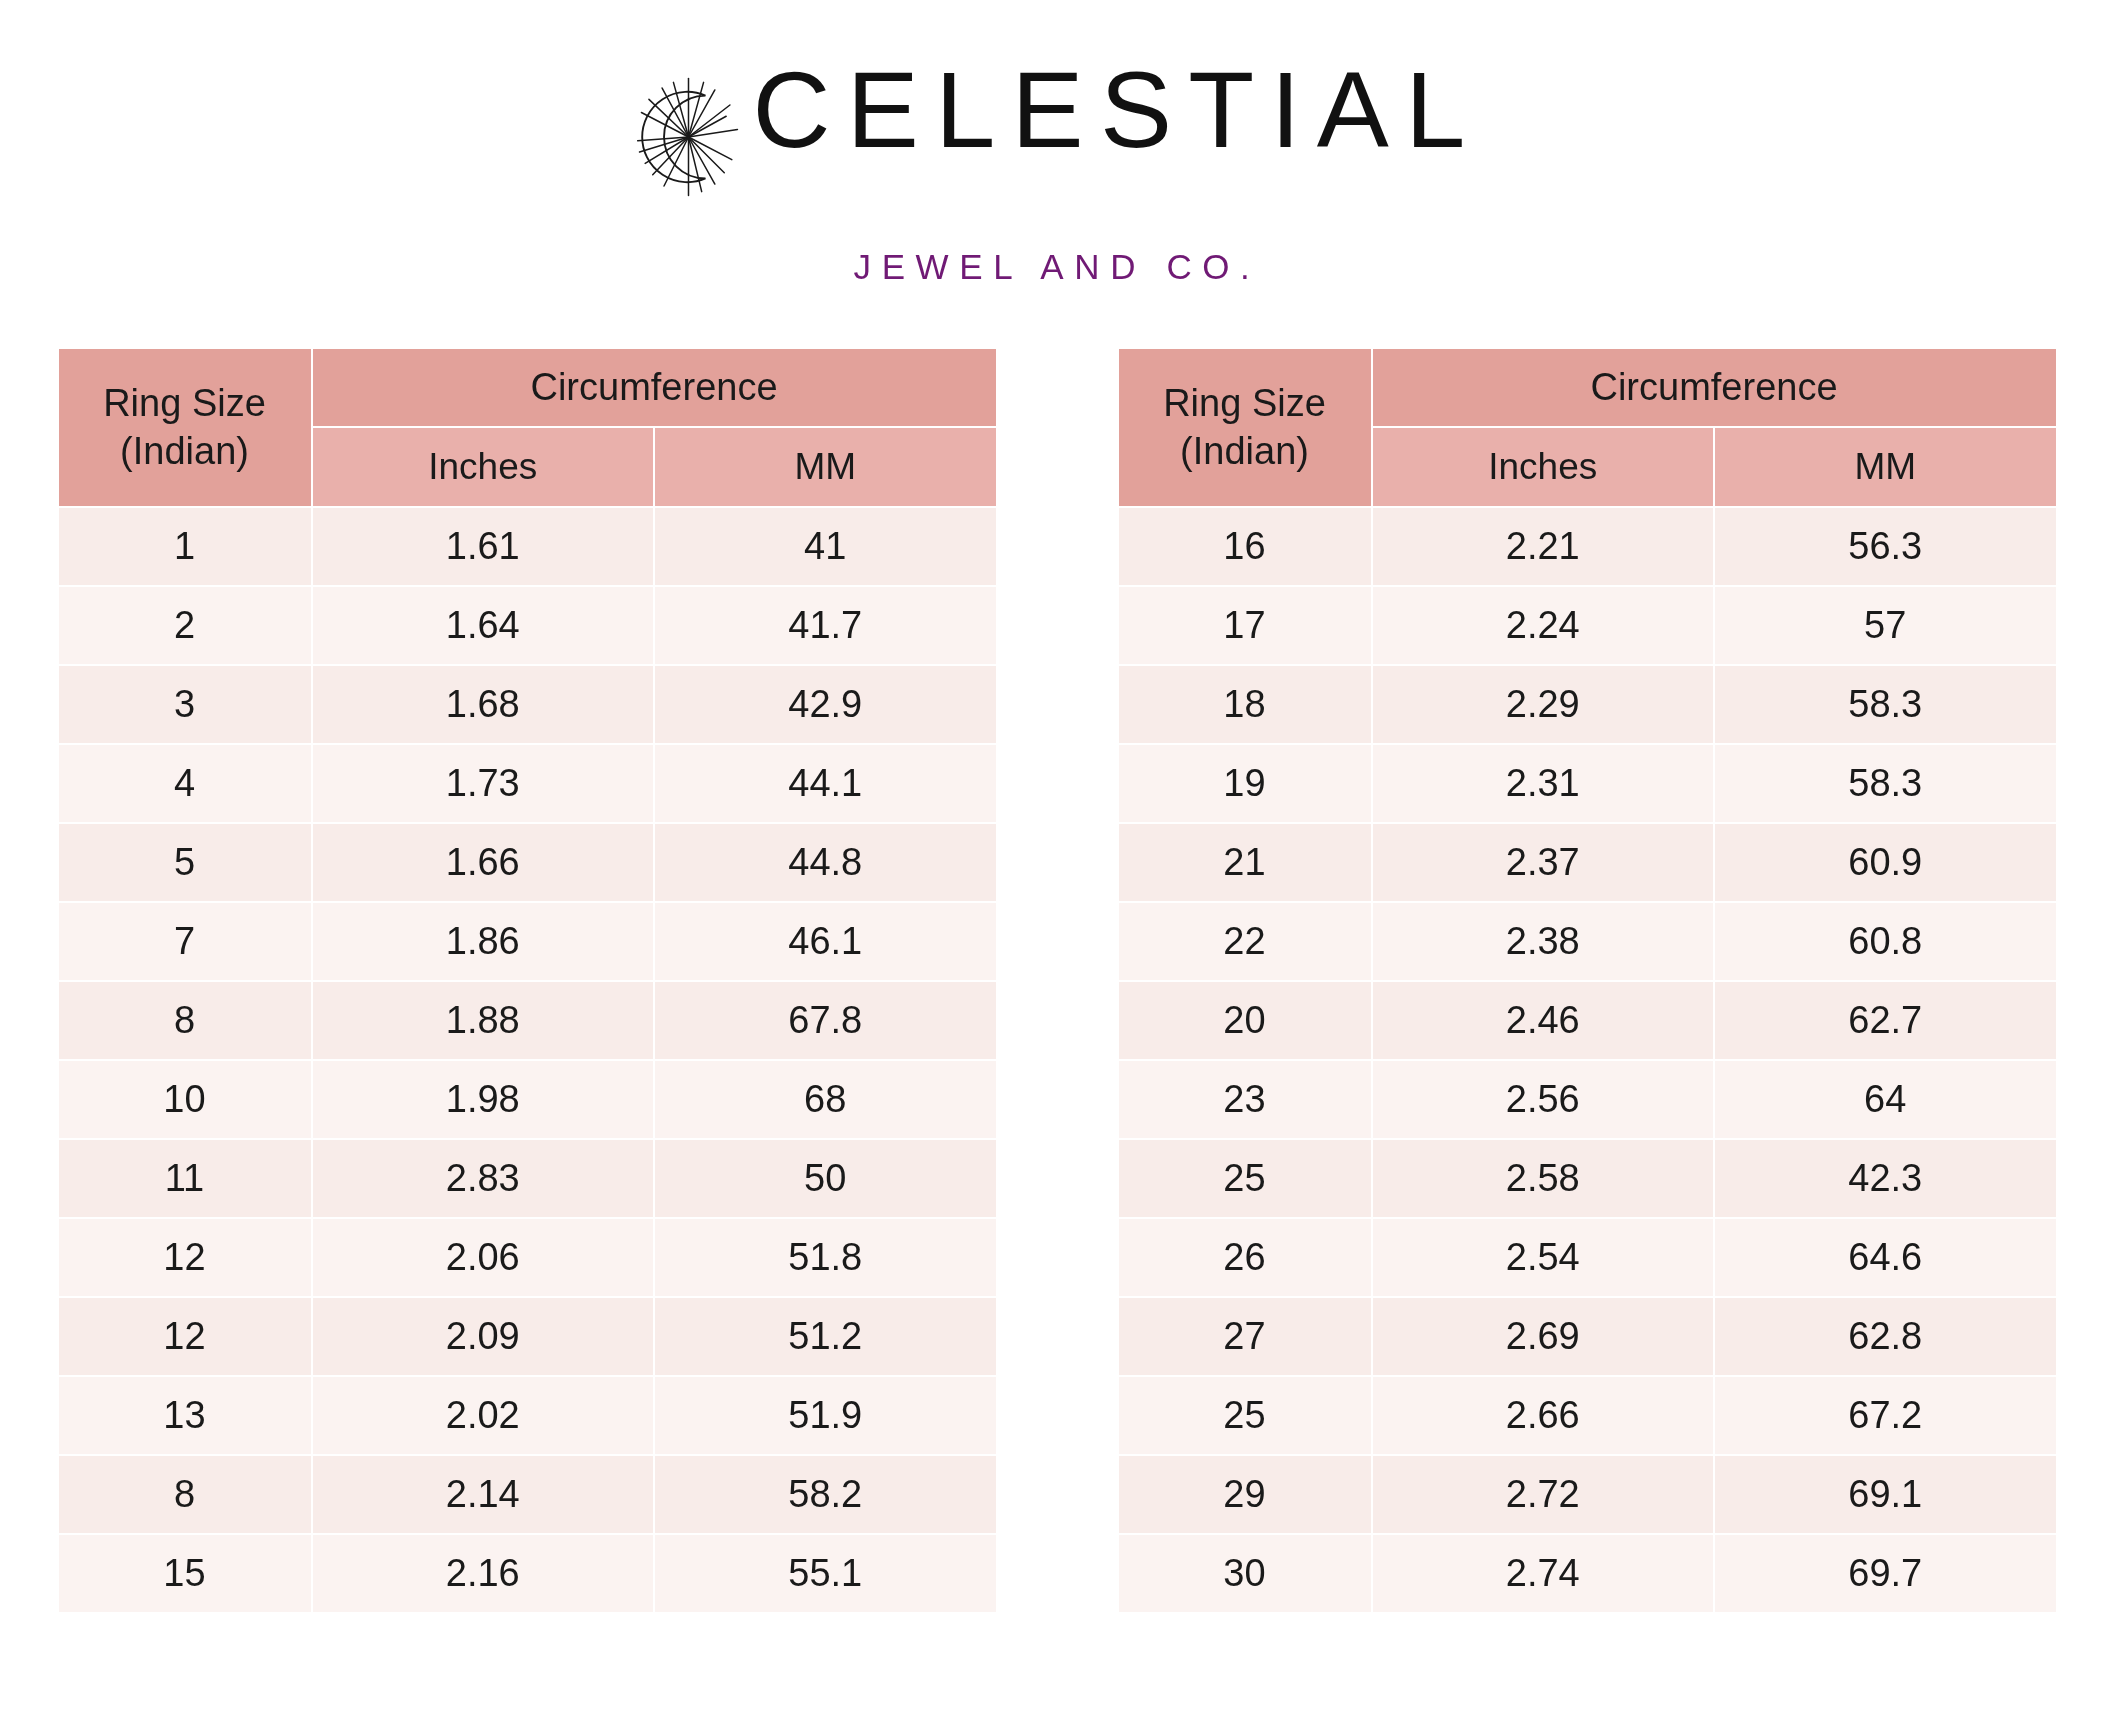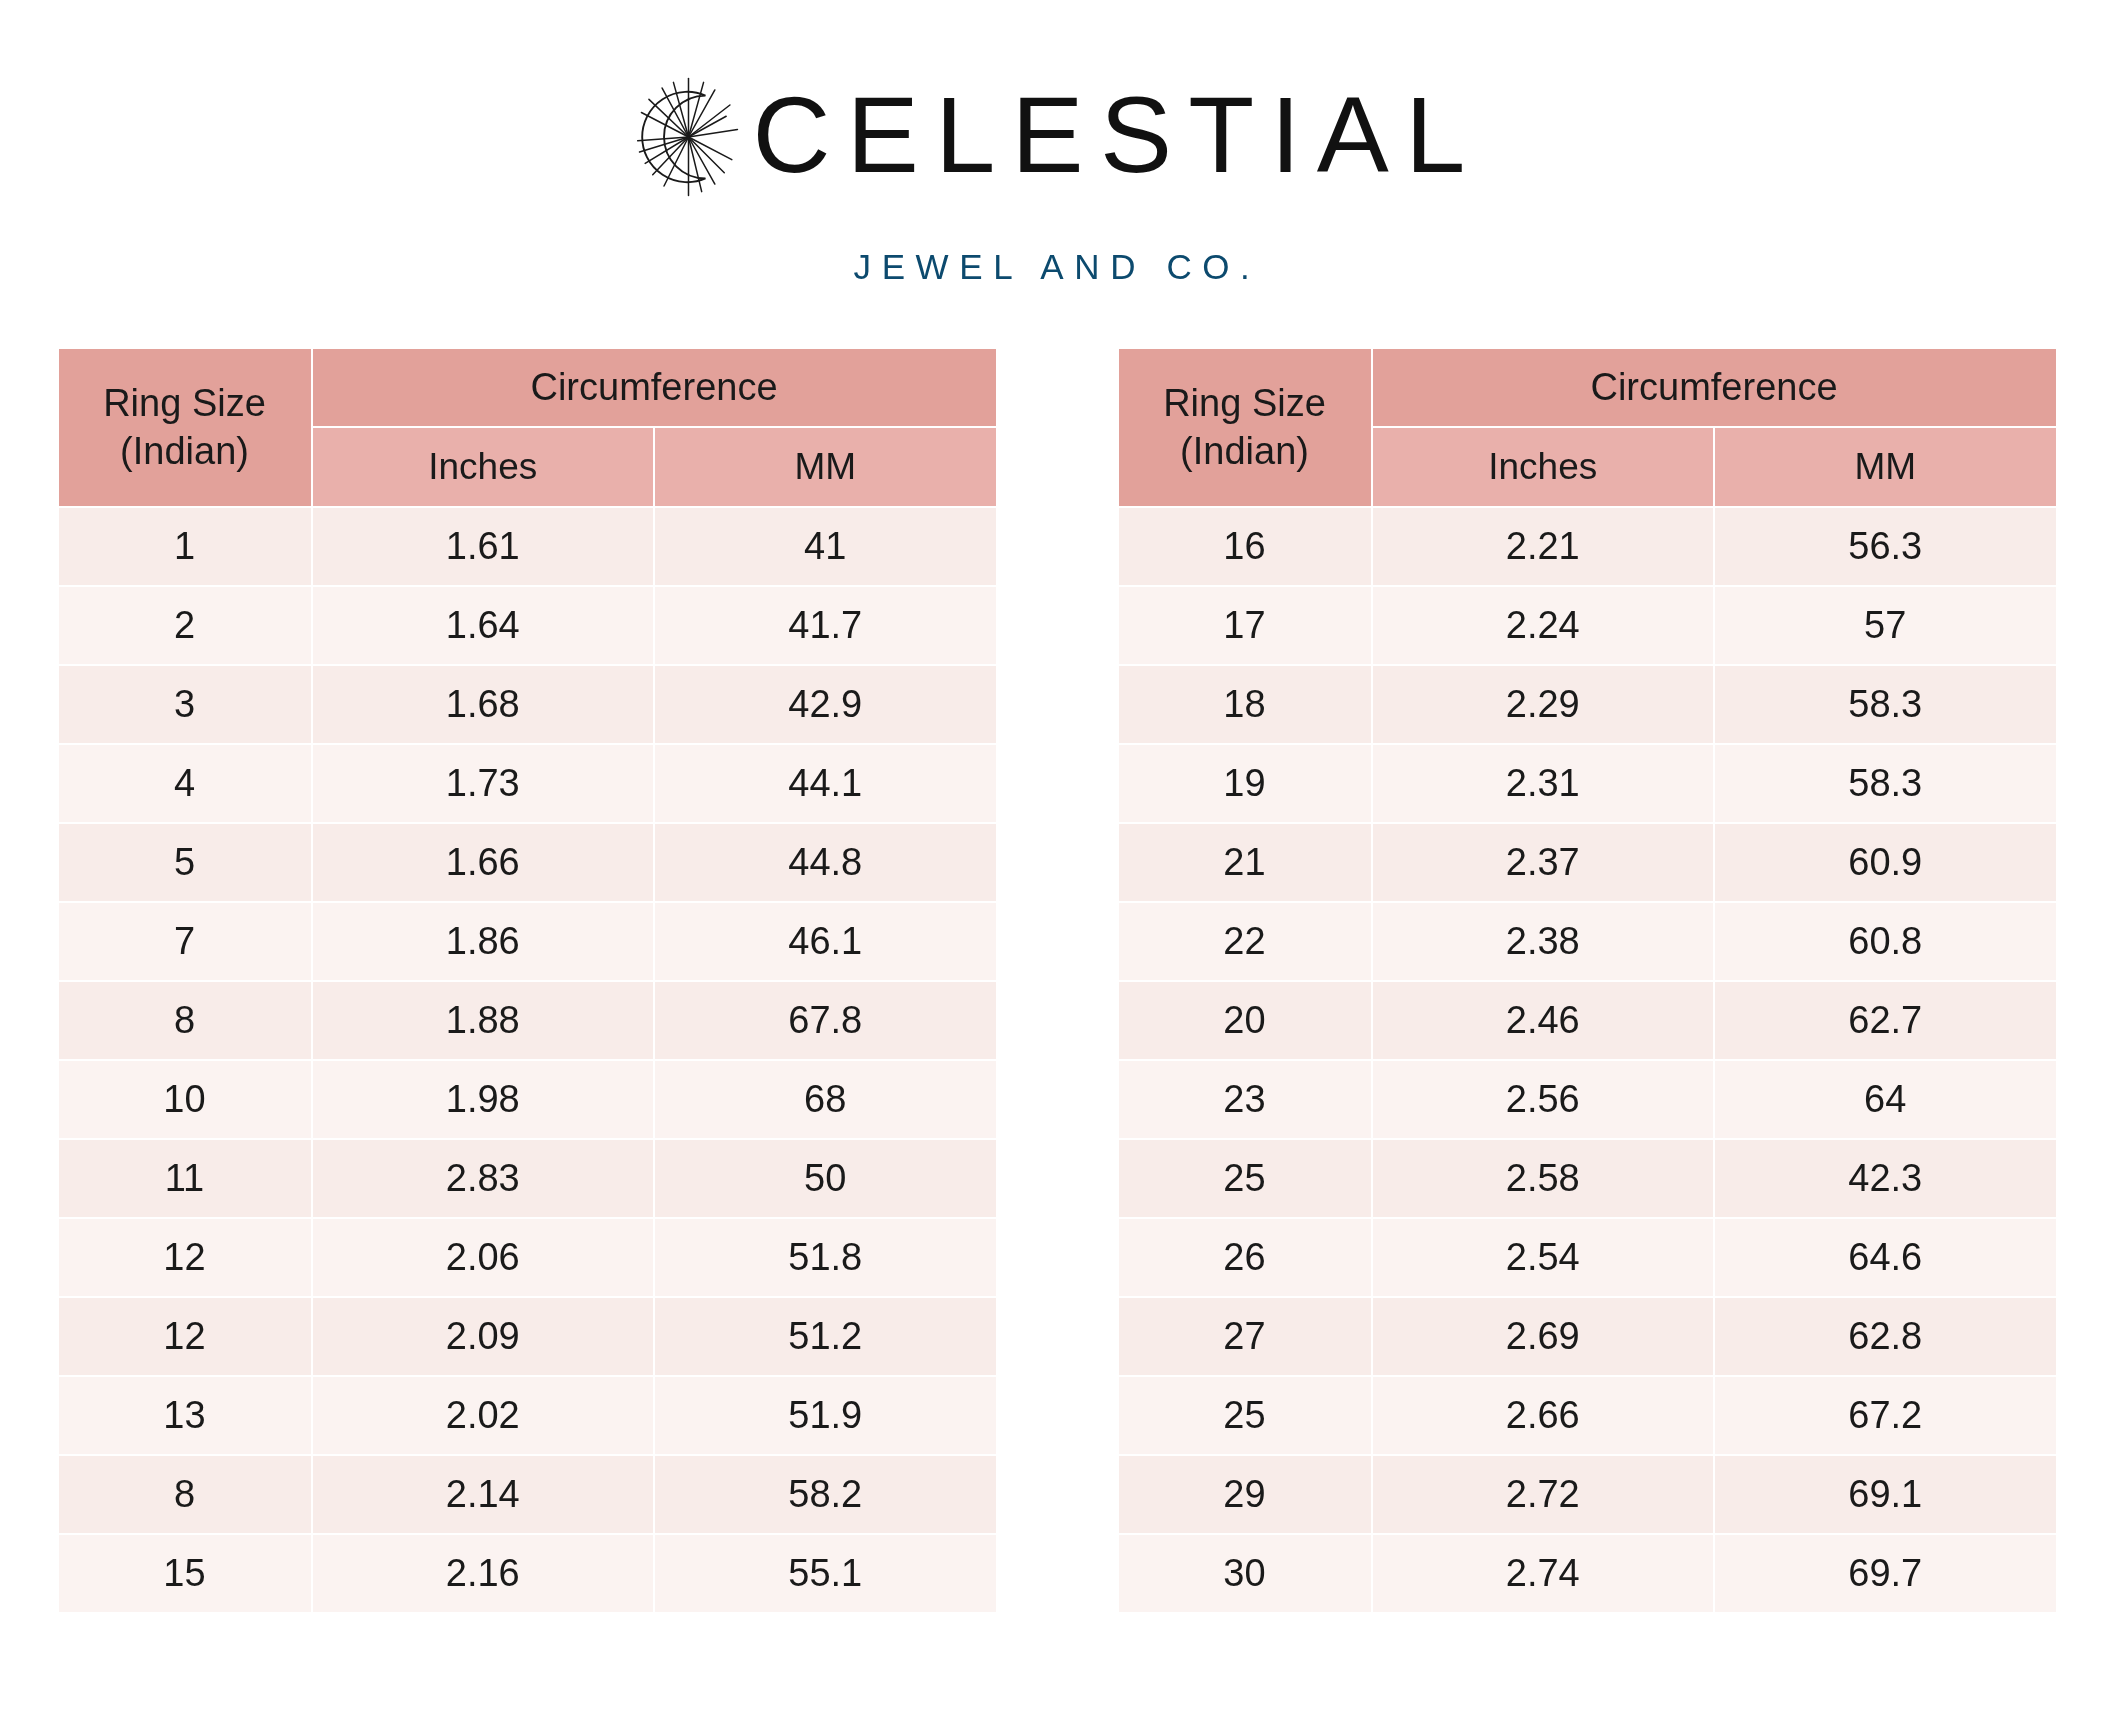--- a/index.html
+++ b/index.html
@@ -20,21 +20,21 @@
   }
 
   
   .brand {
     width: 100%;
     padding-top: 56px;
     text-align: center;
   }
   .brand-row {
     display: flex;
-    align-items: center;
+    align-items: flex-start;
     justify-content: center;
     gap: 9px;
   }
   .sun-mark {
     width: 113px;
     height: 154px;
     flex: 0 0 auto;
     margin-right: -7.7px;
     margin-top: 3.8px;
   }
@@ -45,21 +45,21 @@
     color: #111111;
     font-weight: 400;
     line-height: 1;
     padding-left: 5.8px;
   }
   .brand-sub {
     margin-top: 33px;
     font-family: "Liberation Sans", sans-serif;
     font-size: 35px;
     letter-spacing: 10.6px;
-    color: #0c4a6e;
+    color: #701a75;
     font-weight: 400;
   }
 
   
   .tables {
     display: flex;
     justify-content: center;
     gap: 119px;
     margin-top: 60px;
   }

